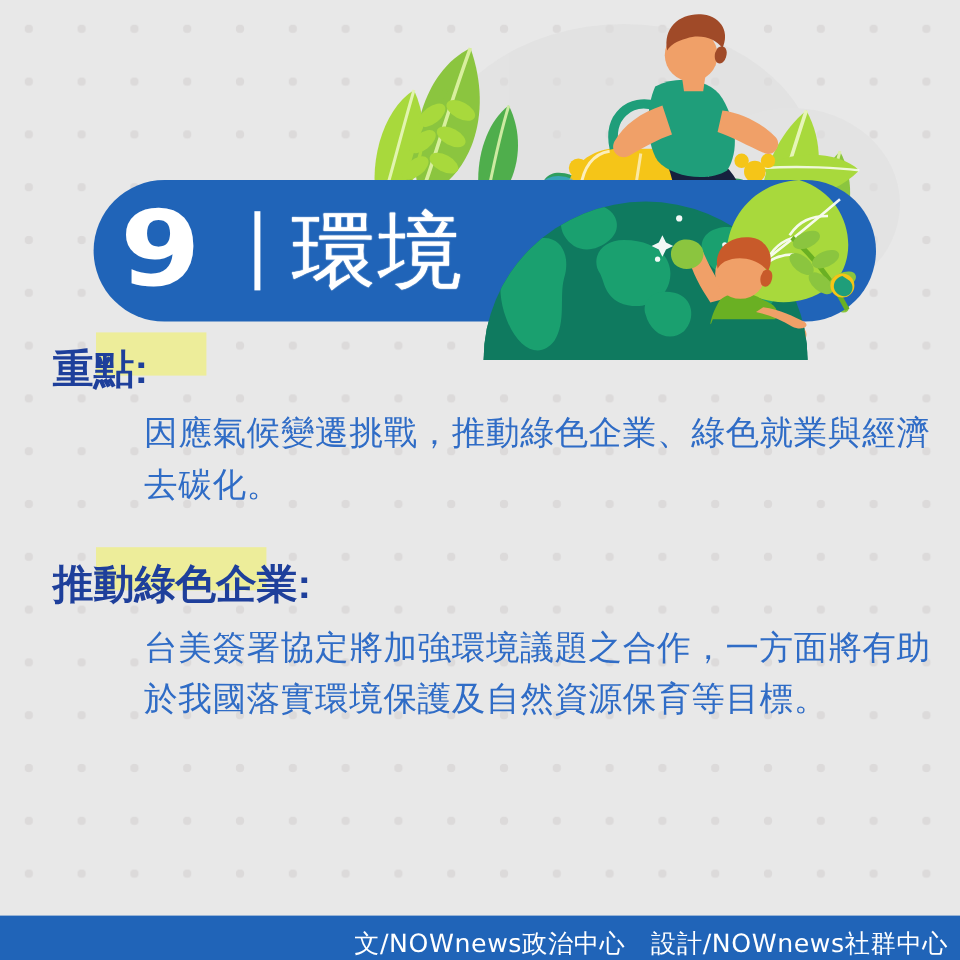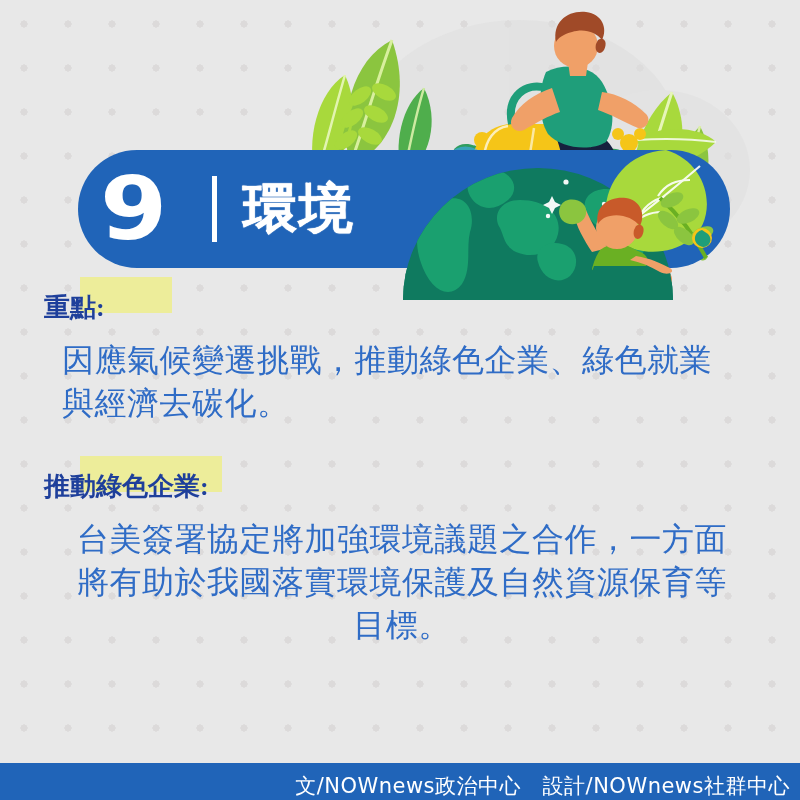--- a/index.html
+++ b/index.html
@@ -51,62 +51,62 @@
     transform-origin:left center;
     margin-right:30px;
   }
   .divider{
     width:5px;height:66px;
     background:#ffffff;
     margin:0 26px 0 26px;
   }
   .cat{
     font-family:"DejaVu Sans","Liberation Sans",sans-serif;
-    font-weight:700;
-    font-size:54px;
+    font-weight:400;
+    font-size:70px;
     color:#ffffff;
     line-height:1;
     letter-spacing:2px;
     text-shadow:0 0 1px #ffffff,0 0 1px #ffffff;
   }
   
   .globe-overlap{position:absolute;left:0;top:0;width:800px;height:300px;z-index:7;pointer-events:none;}
 
   
   .content{position:absolute;left:0;top:285px;width:800px;z-index:10;}
   .block{position:relative;}
   .heading-wrap{position:relative;display:inline-block;margin-left:44px;}
   .hl{
     position:absolute;
     background:#eded9a;
     z-index:0;
   }
   .heading{
     position:relative;z-index:1;
-    font-family:Liberation Serif, serif;
+    font-family:Liberation Sans, sans-serif;
     font-weight:700;
-    font-size:26px;
+    font-size:34px;
     color:#1e3f9b;
     line-height:46px;
     white-space:nowrap;
   }
   .para{
-    margin:0 0 0 62px;
+    margin:0 0 0 120px;
     width:680px;
     font-family:"DejaVu Sans","Liberation Sans",sans-serif;
     font-weight:500;
-    font-size:32px;
+    font-size:28px;
     line-height:43px;
     color:#2f6cc6;
     letter-spacing:0.5px;
   }
   .b1{margin-top:0px;}
   .b1 .para{margin-top:8px;}
   .b2{margin-top:39px;}
-  .b2 .para{margin-top:8px;text-align:center;}
+  .b2 .para{margin-top:8px;}
 
   
   .footer{
     position:absolute;
     left:0;bottom:0;
     width:800px;height:37px;
     background:#2064B8;
     z-index:20;
     display:flex;align-items:flex-end;justify-content:flex-end;
   }

